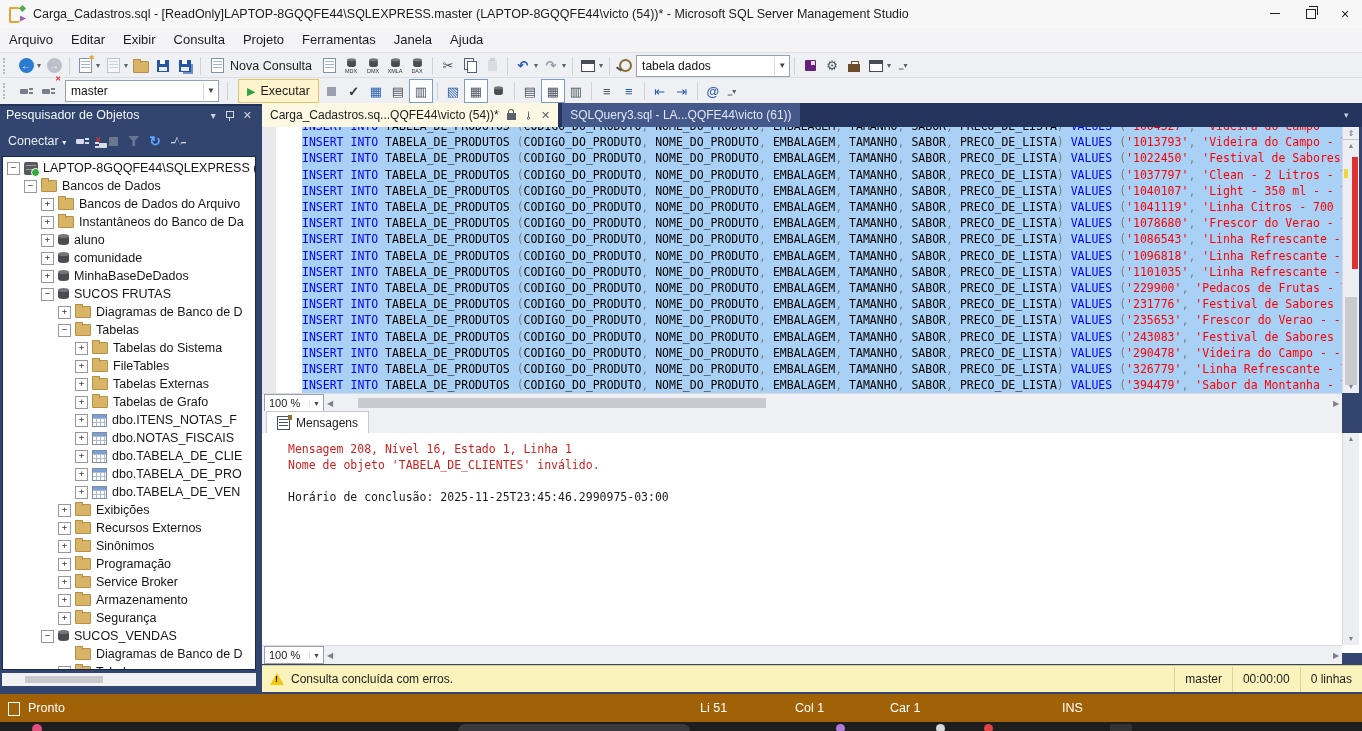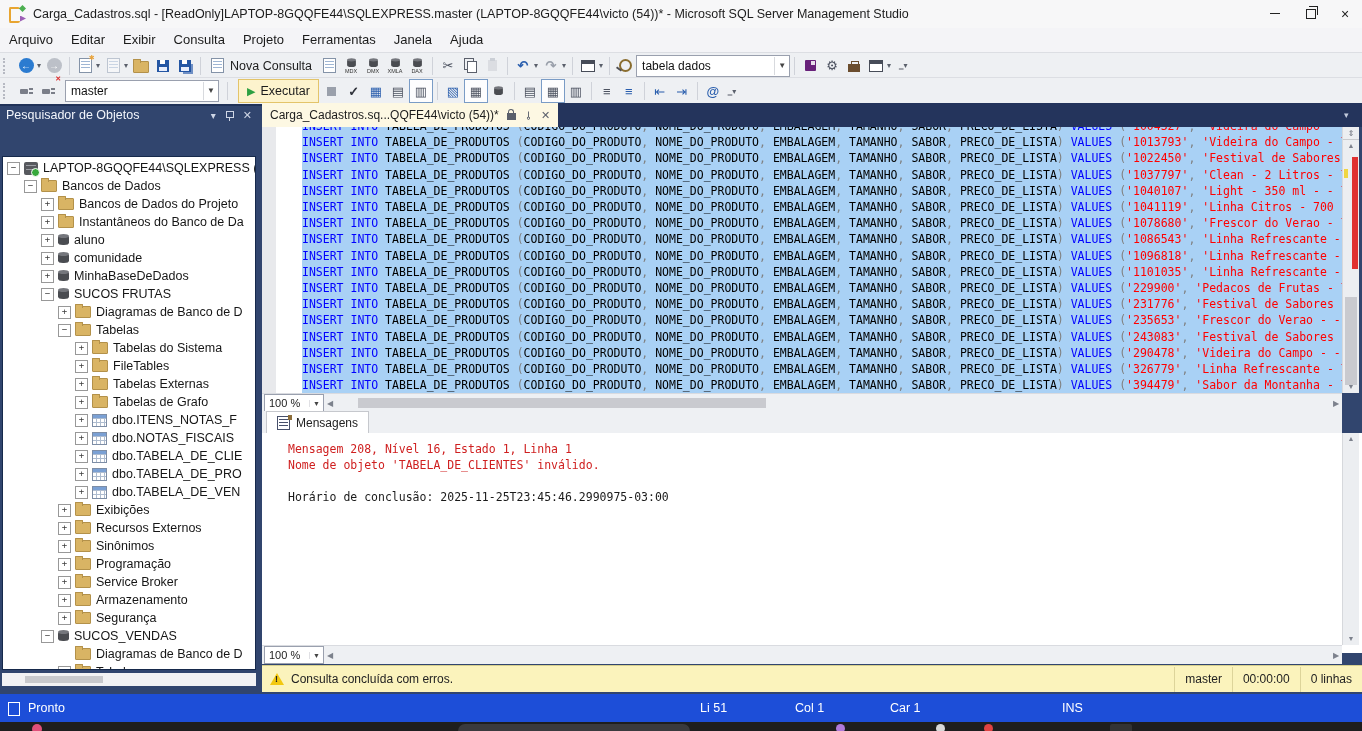--- a/index.html
+++ b/index.html
@@ -154,21 +154,21 @@
   #msg-vscroll .down{position:absolute;bottom:0;width:100%}
 
   
   #infobar{left:262px;top:665px;width:1100px;height:26px;background:#fbf3bc;border-top:1px solid #d6cf8d;display:flex;align-items:center;font-size:12px;color:#222}
   .i-warn{width:0;height:0;border-left:7px solid transparent;border-right:7px solid transparent;border-bottom:12px solid #f2c811;position:relative;margin:0 7px 0 8px}
   .i-warn::after{content:"!";position:absolute;left:-2px;top:1px;font-size:9px;font-weight:bold;color:#222}
   #infobar .sp{flex:1}
   .iseg{padding:0 10px;border-left:1px solid #ddd49a;white-space:nowrap;line-height:25px}
 
   
-  #statusbar{left:0;top:694px;width:1362px;height:28px;background:#1d4ed8;color:#fff;font-size:12.5px}
+  #statusbar{left:0;top:694px;width:1362px;height:28px;background:#a16207;color:#fff;font-size:12.5px}
   #statusbar .cell{position:absolute;top:0;line-height:28px;white-space:nowrap}
   .i-doc{width:10px;height:12px;border:1.4px solid #fff;position:absolute;left:8px;top:8px}
   #st-state{left:28px}#st-line{left:700px}#st-col{left:795px}#st-char{left:890px}#st-ins{left:1062px}
 
   
   #taskbar{left:0;top:722px;width:1362px;height:9px;background:#1e1e1e;overflow:hidden}
   .tk{position:absolute;top:2px}
   .tk.pill{left:458px;width:232px;height:14px;background:#3a3a3d;border-radius:7px}
   .tk.d1{left:32px;width:10px;height:10px;background:#e0507a;border-radius:50%}
   .tk.d2{left:836px;width:9px;height:9px;background:#b07ad9;border-radius:50%}
@@ -383,35 +383,44 @@
 </div>
 
 <div id="oe" class="abs">
   <div id="oe-header">
     <span>Pesquisador de Objetos</span>
     <span class="sp"></span>
     <span class="hico">▾</span>
     <span class="i-winpin"></span>
     <span class="hico" style="font-size:11px">✕</span>
   </div>
+  <div id="oe-toolbar">
+    <span><span>Conectar</span> <span style="font-size:8px">▾</span></span>
+    <span class="i-plugW"></span>
+    <span style="position:relative"><span class="i-plugW"></span><span class="mark-x">✕</span></span>
+    <span class="stopg" style="opacity:.55"></span>
+    <span class="i-funnel" style="opacity:.6"></span>
+    <span class="refr">↻</span>
+    <span class="i-pulse"></span>
+  </div>
   <div id="oe-tree">
       <div class="trow" style="padding-left: 4px;">
         <span class="exp">−</span>
         <span class="tico i-server"></span>
         <span>LAPTOP-8GQQFE44\SQLEXPRESS (S</span>
       </div>
       <div class="trow" style="padding-left: 21px;">
         <span class="exp">−</span>
         <span class="tico i-folder" style="margin-top: 0px;"></span>
         <span>Bancos de Dados</span>
       </div>
       <div class="trow" style="padding-left: 38px;">
         <span class="exp">+</span>
         <span class="tico i-folder" style="margin-top: 0px;"></span>
-        <span>Bancos de Dados do Projeto</span>
+        <span>Bancos de Dados do Arquivo</span>
       </div>
       <div class="trow" style="padding-left: 38px;">
         <span class="exp">+</span>
         <span class="tico i-folder" style="margin-top: 0px;"></span>
         <span>Instantâneos do Banco de Da</span>
       </div>
       <div class="trow" style="padding-left: 38px;">
         <span class="exp">+</span>
         <span class="tico i-db"></span>
         <span>aluno</span>
@@ -541,20 +550,23 @@
     <div id="oe-hthumb"></div>
   </div>
 </div>
 
 <div id="tabstrip" class="abs">
     <div class="dtab active">
       <span>Carga_Cadastros.sq...QQFE44\victo (54))*</span>
       <span class="i-lock"></span>
       <span class="tabico" style="transform: rotate(90deg);">⊸</span>
       <span class="tabico">✕</span>
+    </div>
+    <div class="dtab inactive">
+      <span>SQLQuery3.sql - LA...QQFE44\victo (61))</span>
     </div>
   </div>
 <div id="tab-list-chevron" class="abs" style="left:1344px;top:110px;color:#c3cbdd;font-size:9px">▾</div>
 
 <div id="editor" class="abs">
   <div id="gutter"></div>
   <div id="code">
       <div class="cline"><span class="kw">INSERT</span> <span class="kw">INTO</span><span class="idn"> TABELA_DE_PRODUTOS </span><span class="pu">(</span><span class="idn">CODIGO_DO_PRODUTO</span><span class="pu">, </span><span class="idn">NOME_DO_PRODUTO</span><span class="pu">, </span><span class="idn">EMBALAGEM</span><span class="pu">, </span><span class="idn">TAMANHO</span><span class="pu">, </span><span class="idn">SABOR</span><span class="pu">, </span><span class="idn">PRECO_DE_LISTA</span><span class="pu">) </span><span class="kw">VALUES</span><span class="pu"> (</span><span class="st">'1004327'</span><span class="pu">, </span><span class="st">'Videira do Campo - 700 ml - Garrafa'</span></div>
       <div class="cline"><span class="kw">INSERT</span> <span class="kw">INTO</span><span class="idn"> TABELA_DE_PRODUTOS </span><span class="pu">(</span><span class="idn">CODIGO_DO_PRODUTO</span><span class="pu">, </span><span class="idn">NOME_DO_PRODUTO</span><span class="pu">, </span><span class="idn">EMBALAGEM</span><span class="pu">, </span><span class="idn">TAMANHO</span><span class="pu">, </span><span class="idn">SABOR</span><span class="pu">, </span><span class="idn">PRECO_DE_LISTA</span><span class="pu">) </span><span class="kw">VALUES</span><span class="pu"> (</span><span class="st">'1013793'</span><span class="pu">, </span><span class="st">'Videira do Campo - 700 ml - Garrafa'</span></div>
       <div class="cline"><span class="kw">INSERT</span> <span class="kw">INTO</span><span class="idn"> TABELA_DE_PRODUTOS </span><span class="pu">(</span><span class="idn">CODIGO_DO_PRODUTO</span><span class="pu">, </span><span class="idn">NOME_DO_PRODUTO</span><span class="pu">, </span><span class="idn">EMBALAGEM</span><span class="pu">, </span><span class="idn">TAMANHO</span><span class="pu">, </span><span class="idn">SABOR</span><span class="pu">, </span><span class="idn">PRECO_DE_LISTA</span><span class="pu">) </span><span class="kw">VALUES</span><span class="pu"> (</span><span class="st">'1022450'</span><span class="pu">, </span><span class="st">'Festival de Sabores - 700 ml - Garrafa'</span></div>

